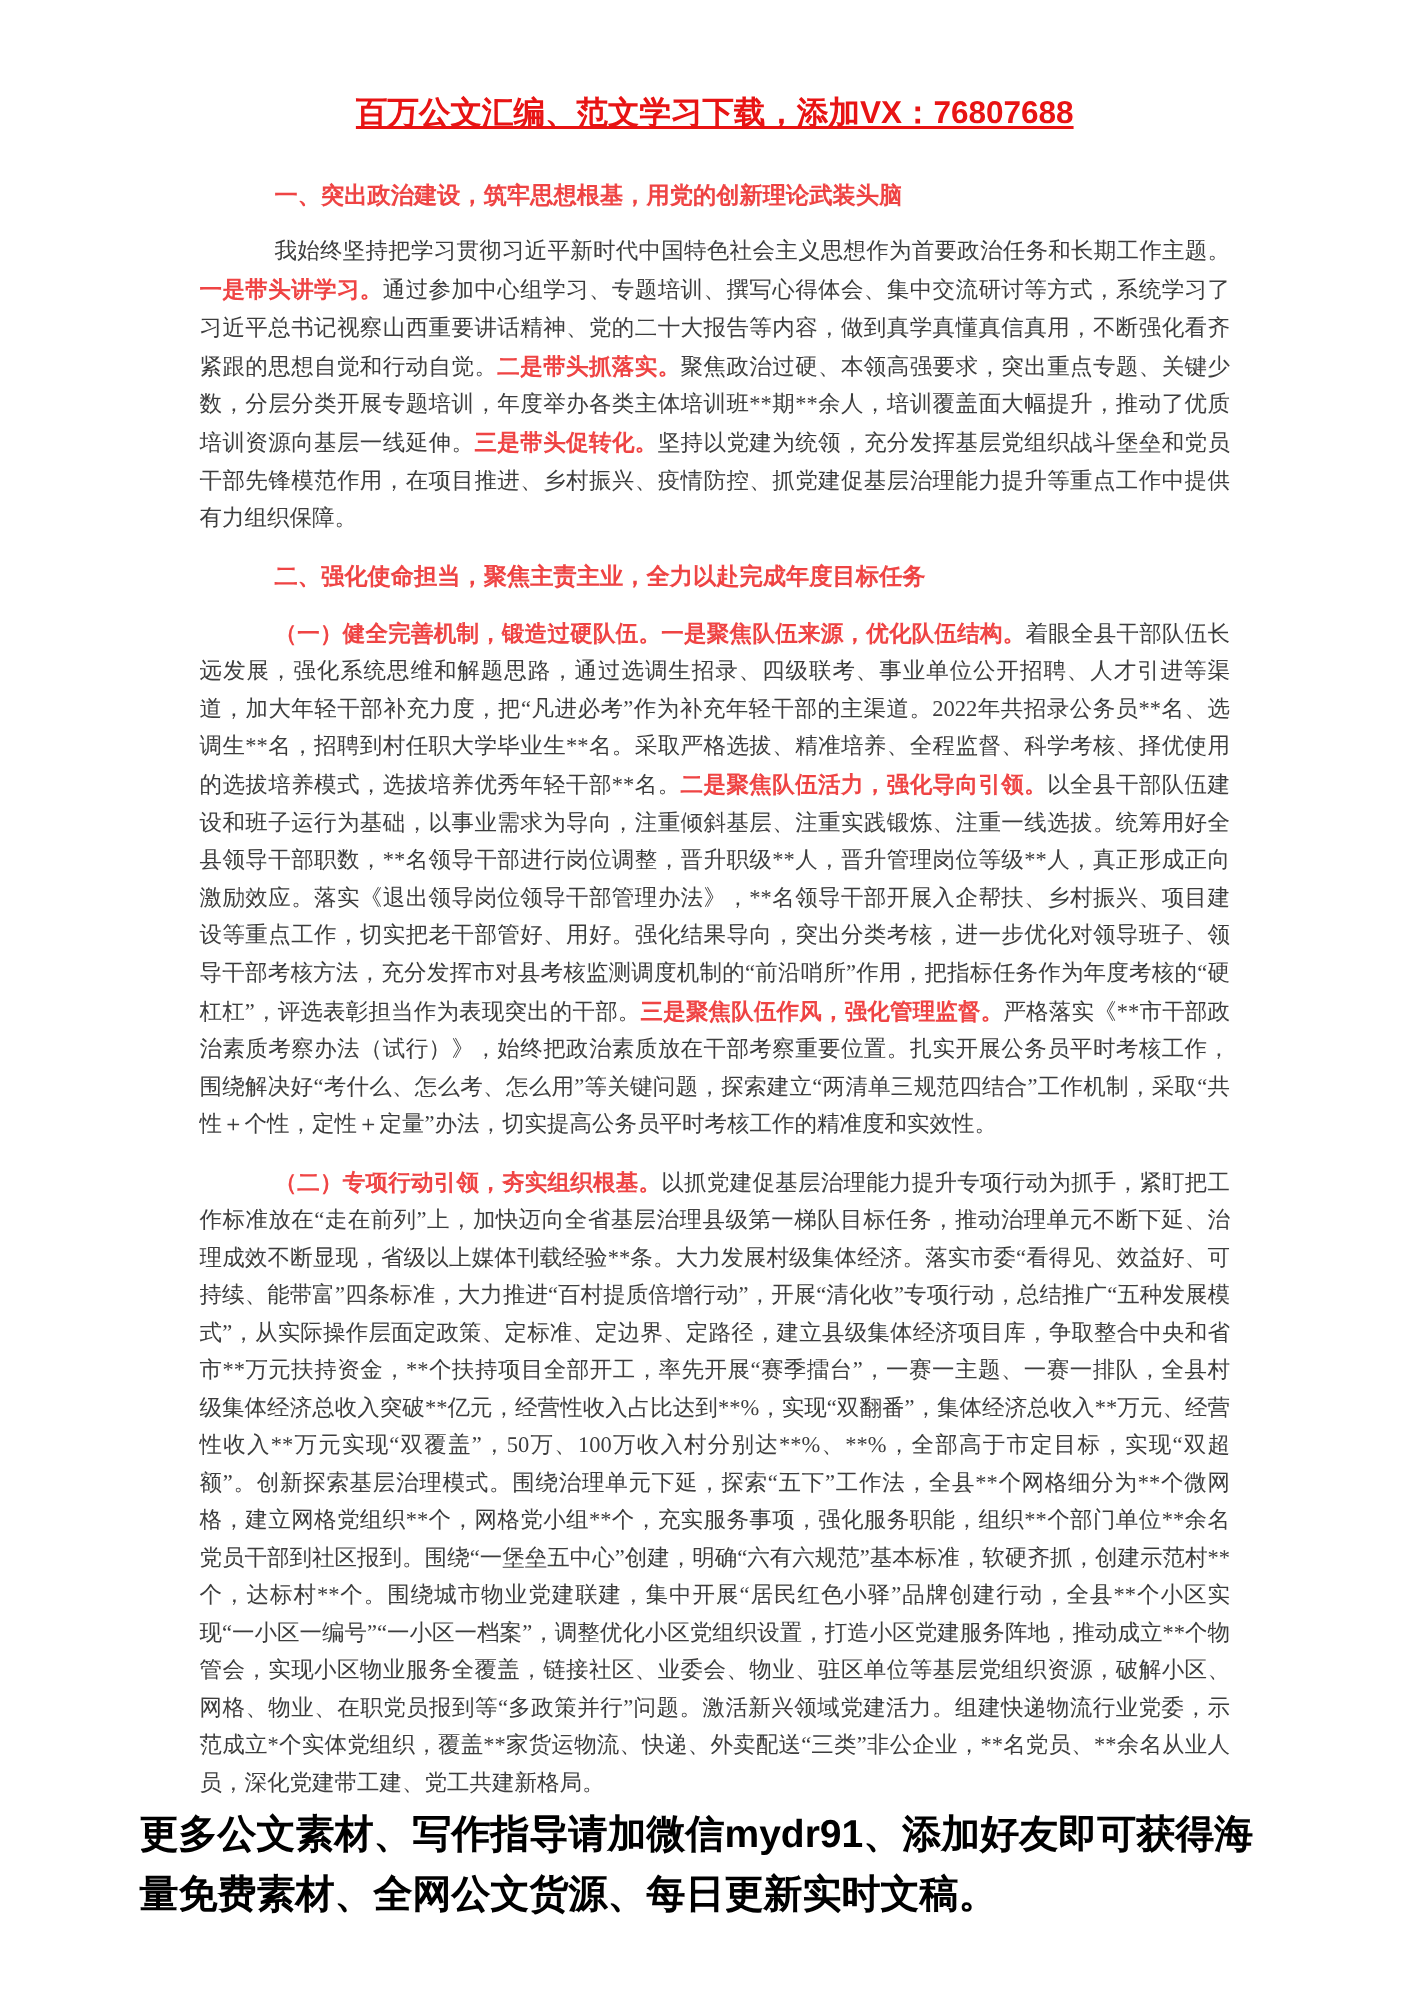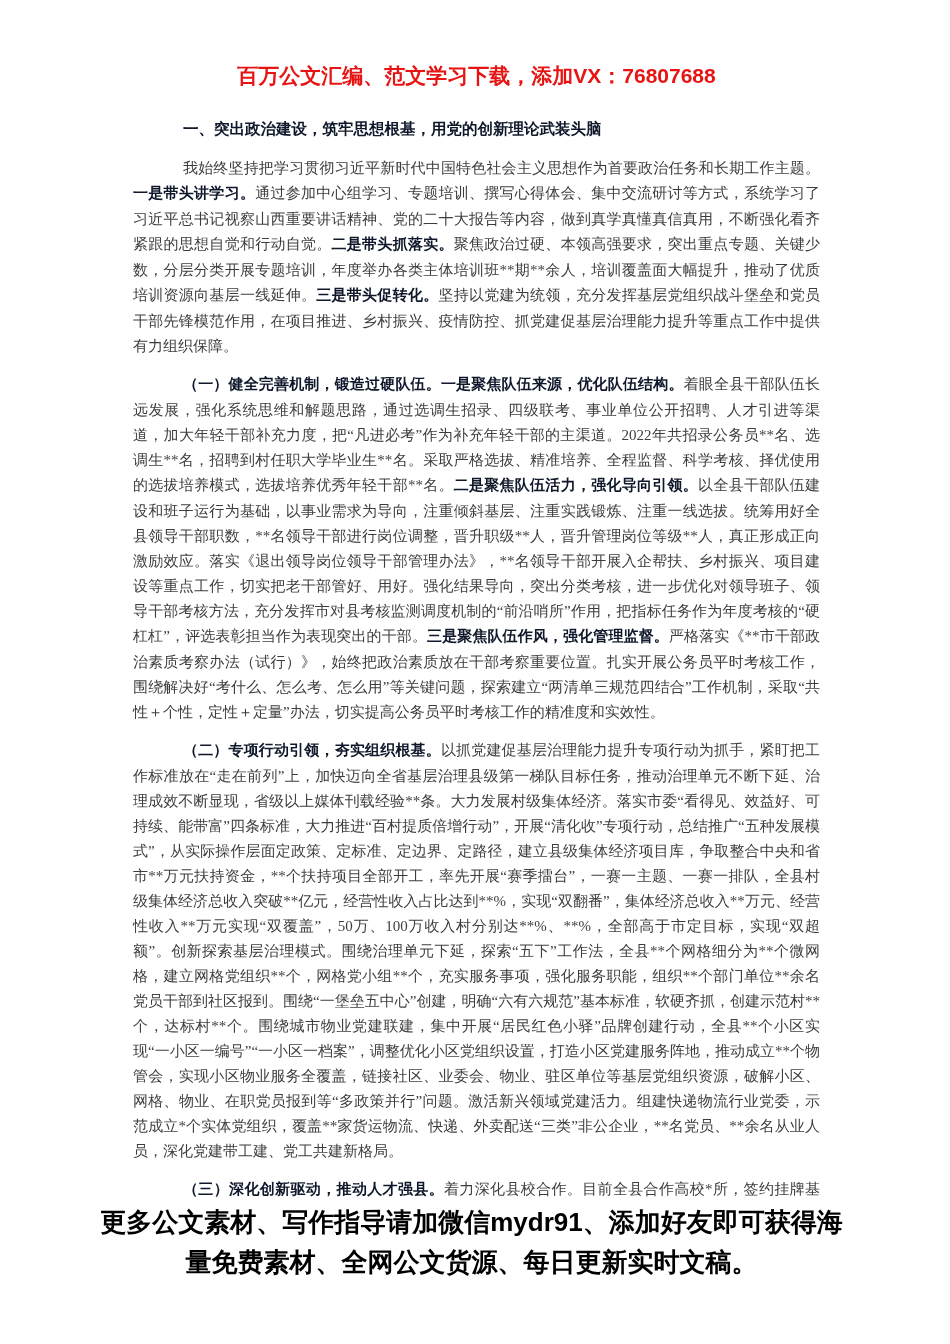--- a/index.html
+++ b/index.html
@@ -18,69 +18,71 @@
     box-sizing: border-box;
   }
   .promo-header {
     text-align: center;
     font-family: "Liberation Sans", "DejaVu Sans", sans-serif;
     font-weight: bold;
     font-size: 21px;
     line-height: 27px;
     color: #e81414;
     margin: 0 0 29px 0;
+    text-decoration: underline;
   }
   .doc-body { text-align: justify; }
   .para {
     margin: 0 0 13px 0;
     font-size: 15px;
     line-height: 25px;
     color: #3d3d3d;
     text-indent: 50px;
     text-align: justify;
   }
   .para .b, .heading {
-    font-family: Liberation Mono, monospace;
+    font-family: Liberation Sans, sans-serif;
     font-weight: bold;
-    color: #0f172a;
+    color: #ef4444;
     font-style: normal;
   }
   .heading {
     font-size: 15.5px;
   }
   .promo-footer {
     position: absolute;
     left: 0; right: 0;
     top: 1198px;
     height: 146px;
     background: #ffffff;
     box-sizing: border-box;
     padding: 4px 100px 0 93px;
     font-family: "Liberation Sans", "DejaVu Sans", sans-serif;
     font-weight: bold;
     font-size: 26px;
     line-height: 40px;
     color: #000000;
-    text-align: center;
+    text-align: left;
   }
 </style>
 </head>
 <body>
 
 <div class="page">
 
   <div class="promo-header">百万公文汇编、范文学习下载，添加VX：76807688</div>
 
   <div class="doc-body">
 
 
     <p class="para heading"><span class="run">一、突出政治建设，筑牢思想根基，用党的创新理论武装头脑</span></p>
 
     <p class="para"><span class="run">我始终坚持把学习贯彻习近平新时代中国特色社会主义思想作为首要政治任务和长期工作主题。</span><strong class="b">一是带头讲学习。</strong><span class="run">通过参加中心组学习、专题培训、撰写心得体会、集中交流研讨等方式，系统学习了习近平总书记视察山西重要讲话精神、党的二十大报告等内容，做到真学真懂真信真用，不断强化看齐紧跟的思想自觉和行动自觉。</span><strong class="b">二是带头抓落实。</strong><span class="run">聚焦政治过硬、本领高强要求，突出重点专题、关键少数，分层分类开展专题培训，年度举办各类主体培训班**期**余人，培训覆盖面大幅提升，推动了优质培训资源向基层一线延伸。</span><strong class="b">三是带头促转化。</strong><span class="run">坚持以党建为统领，充分发挥基层党组织战斗堡垒和党员干部先锋模范作用，在项目推进、乡村振兴、疫情防控、抓党建促基层治理能力提升等重点工作中提供有力组织保障。</span></p>
 
+    <p class="para heading"><span class="run">二、强化使命担当，聚焦主责主业，全力以赴完成年度目标任务</span></p>
 
     <p class="para"><strong class="b">（一）健全完善机制，锻造过硬队伍。一是聚焦队伍来源，优化队伍结构。</strong><span class="run">着眼全县干部队伍长远发展，强化系统思维和解题思路，通过选调生招录、四级联考、事业单位公开招聘、人才引进等渠道，加大年轻干部补充力度，把“凡进必考”作为补充年轻干部的主渠道。2022年共招录公务员**名、选调生**名，招聘到村任职大学毕业生**名。采取严格选拔、精准培养、全程监督、科学考核、择优使用的选拔培养模式，选拔培养优秀年轻干部**名。</span><strong class="b">二是聚焦队伍活力，强化导向引领。</strong><span class="run">以全县干部队伍建设和班子运行为基础，以事业需求为导向，注重倾斜基层、注重实践锻炼、注重一线选拔。统筹用好全县领导干部职数，**名领导干部进行岗位调整，晋升职级**人，晋升管理岗位等级**人，真正形成正向激励效应。落实《退出领导岗位领导干部管理办法》，**名领导干部开展入企帮扶、乡村振兴、项目建设等重点工作，切实把老干部管好、用好。强化结果导向，突出分类考核，进一步优化对领导班子、领导干部考核方法，充分发挥市对县考核监测调度机制的“前沿哨所”作用，把指标任务作为年度考核的“硬杠杠”，评选表彰担当作为表现突出的干部。</span><strong class="b">三是聚焦队伍作风，强化管理监督。</strong><span class="run">严格落实《**市干部政治素质考察办法（试行）》，始终把政治素质放在干部考察重要位置。扎实开展公务员平时考核工作，围绕解决好“考什么、怎么考、怎么用”等关键问题，探索建立“两清单三规范四结合”工作机制，采取“共性＋个性，定性＋定量”办法，切实提高公务员平时考核工作的精准度和实效性。</span></p>
 
     <p class="para"><strong class="b">（二）专项行动引领，夯实组织根基。</strong><span class="run">以抓党建促基层治理能力提升专项行动为抓手，紧盯把工作标准放在“走在前列”上，加快迈向全省基层治理县级第一梯队目标任务，推动治理单元不断下延、治理成效不断显现，省级以上媒体刊载经验**条。大力发展村级集体经济。落实市委“看得见、效益好、可持续、能带富”四条标准，大力推进“百村提质倍增行动”，开展“清化收”专项行动，总结推广“五种发展模式”，从实际操作层面定政策、定标准、定边界、定路径，建立县级集体经济项目库，争取整合中央和省市**万元扶持资金，**个扶持项目全部开工，率先开展“赛季擂台”，一赛一主题、一赛一排队，全县村级集体经济总收入突破**亿元，经营性收入占比达到**%，实现“双翻番”，集体经济总收入**万元、经营性收入**万元实现“双覆盖”，50万、100万收入村分别达**%、**%，全部高于市定目标，实现“双超额”。创新探索基层治理模式。围绕治理单元下延，探索“五下”工作法，全县**个网格细分为**个微网格，建立网格党组织**个，网格党小组**个，充实服务事项，强化服务职能，组织**个部门单位**余名党员干部到社区报到。围绕“一堡垒五中心”创建，明确“六有六规范”基本标准，软硬齐抓，创建示范村**个，达标村**个。围绕城市物业党建联建，集中开展“居民红色小驿”品牌创建行动，全县**个小区实现“一小区一编号”“一小区一档案”，调整优化小区党组织设置，打造小区党建服务阵地，推动成立**个物管会，实现小区物业服务全覆盖，链接社区、业委会、物业、驻区单位等基层党组织资源，破解小区、网格、物业、在职党员报到等“多政策并行”问题。激活新兴领域党建活力。组建快递物流行业党委，示范成立*个实体党组织，覆盖**家货运物流、快递、外卖配送“三类”非公企业，**名党员、**余名从业人员，深化党建带工建、党工共建新格局。</span></p>
 
     <p class="para"><strong class="b">（三）深化创新驱动，推动人才强县。</strong><span class="run">着力深化县校合作。目前全县合作高校*所，签约挂牌基地*个，落地合作项目基地*个，柔性引进高层次人才及其团队*个，“12大基地”多点开花。着力强化思想引领。组织专家人才参加</span></p>
 
   </div>
 </div>
 

